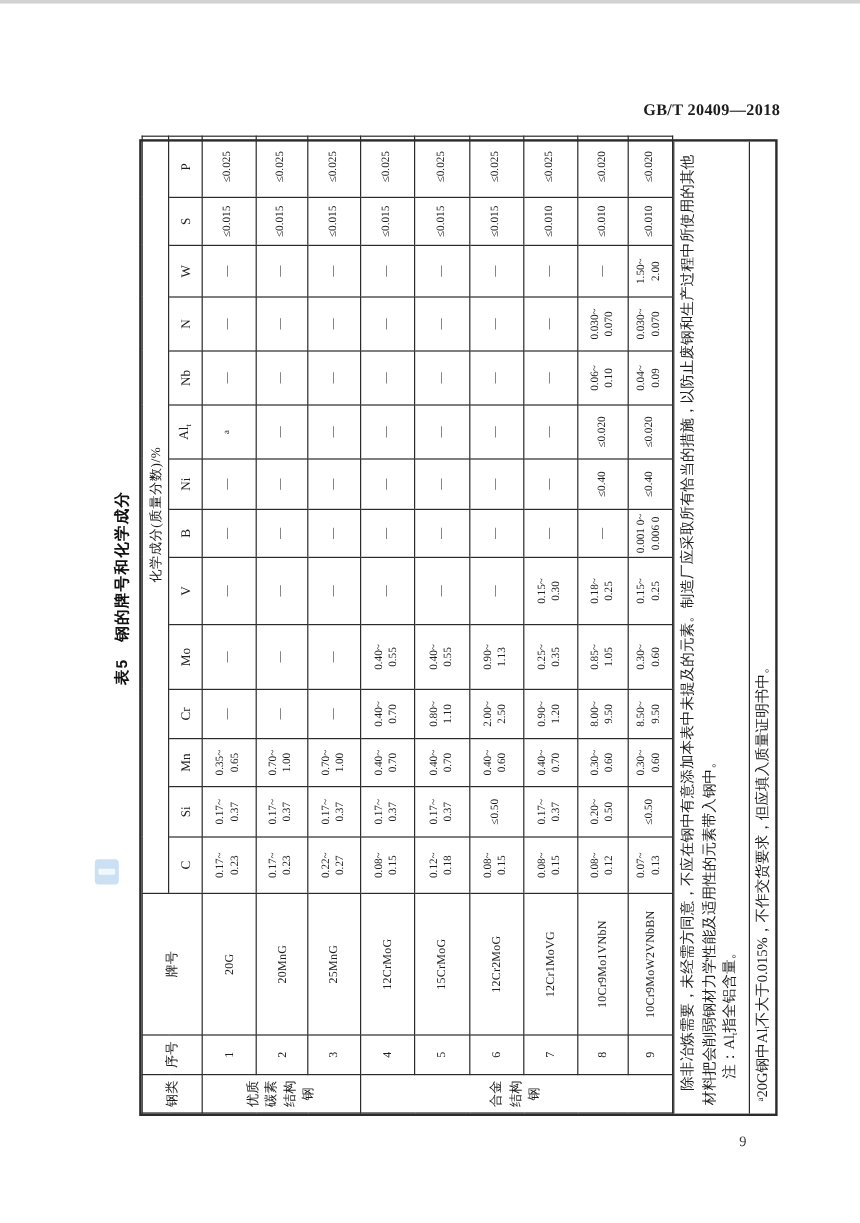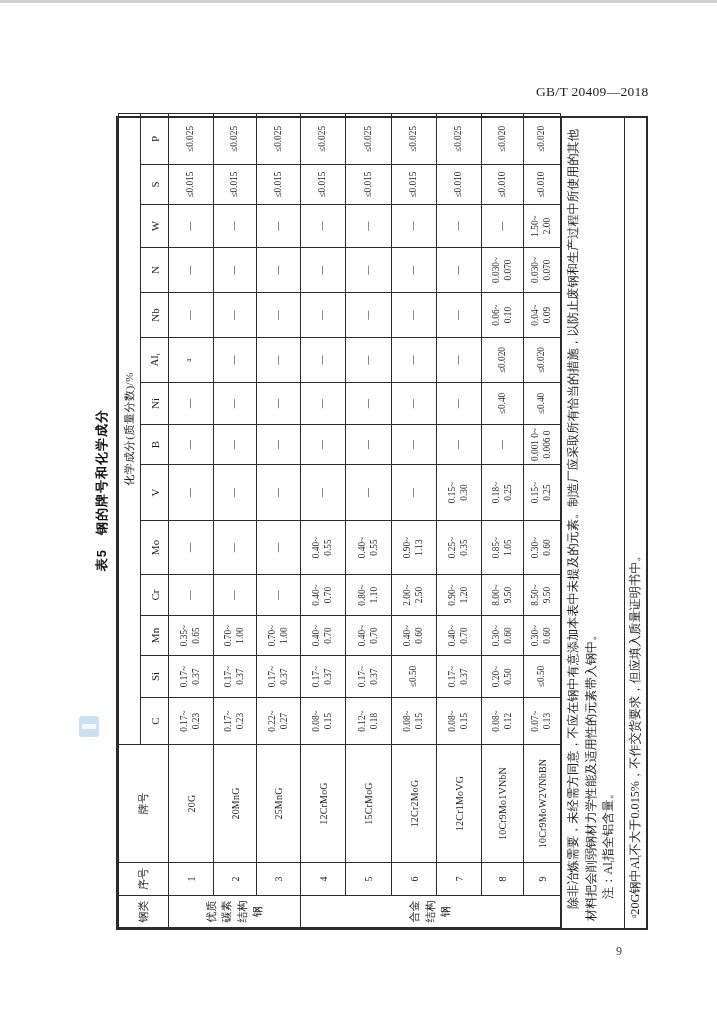--- a/index.html
+++ b/index.html
@@ -6,21 +6,21 @@
   body{
     width:717px;height:1019px;position:relative;overflow:hidden;
     background:#ffffff;
     font-family:"Liberation Serif","DejaVu Serif",serif;
     color:#1d1d1d;
   }
   .edge-top{position:absolute;left:0;top:0;width:717px;height:3px;background:#d2d2d2;}
   .std-ref{
     position:absolute;left:536px;top:84px;width:160px;
     font-family:"Liberation Serif","DejaVu Serif",serif;
-    font-weight:normal;font-size:13.5px;letter-spacing:.3px;white-space:nowrap;
+    font-weight:bold;font-size:13.5px;letter-spacing:.3px;white-space:nowrap;
   }
   .page-num{position:absolute;left:616px;top:944px;font-size:12px;color:#3a3a3a;}
 
   
   .table-wrap{position:absolute;left:93px;top:116px;width:555px;height:814px;}
   .readable{
     position:absolute;left:0;top:0;width:814px;height:555px;
     transform-origin:0 0;
     transform:rotate(-90deg) translateX(-814px);
   }

